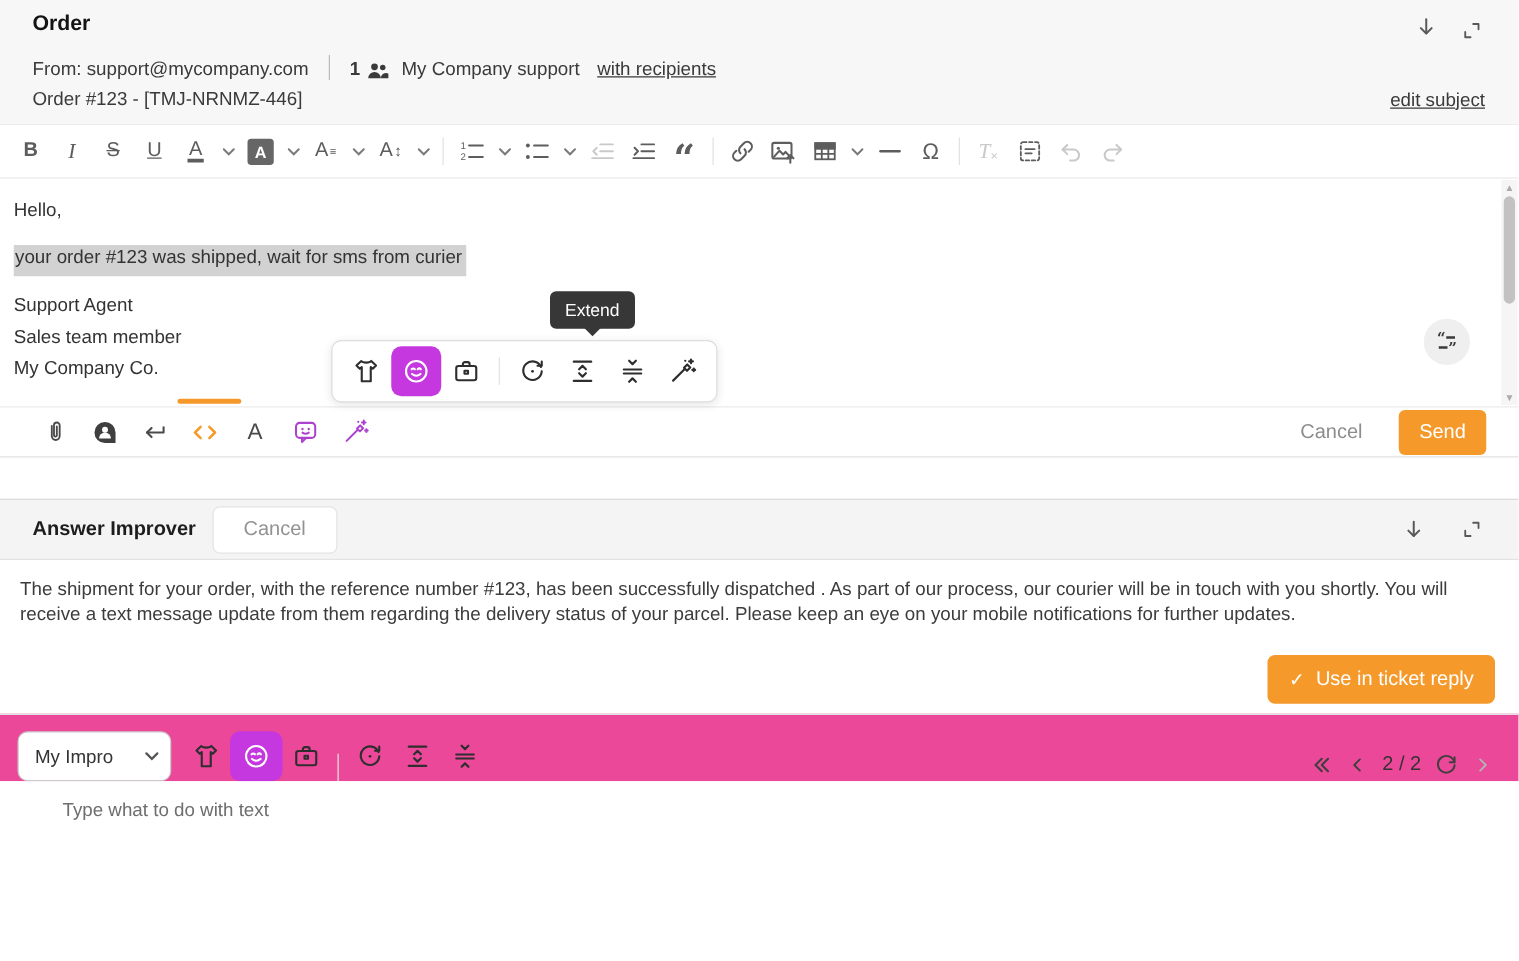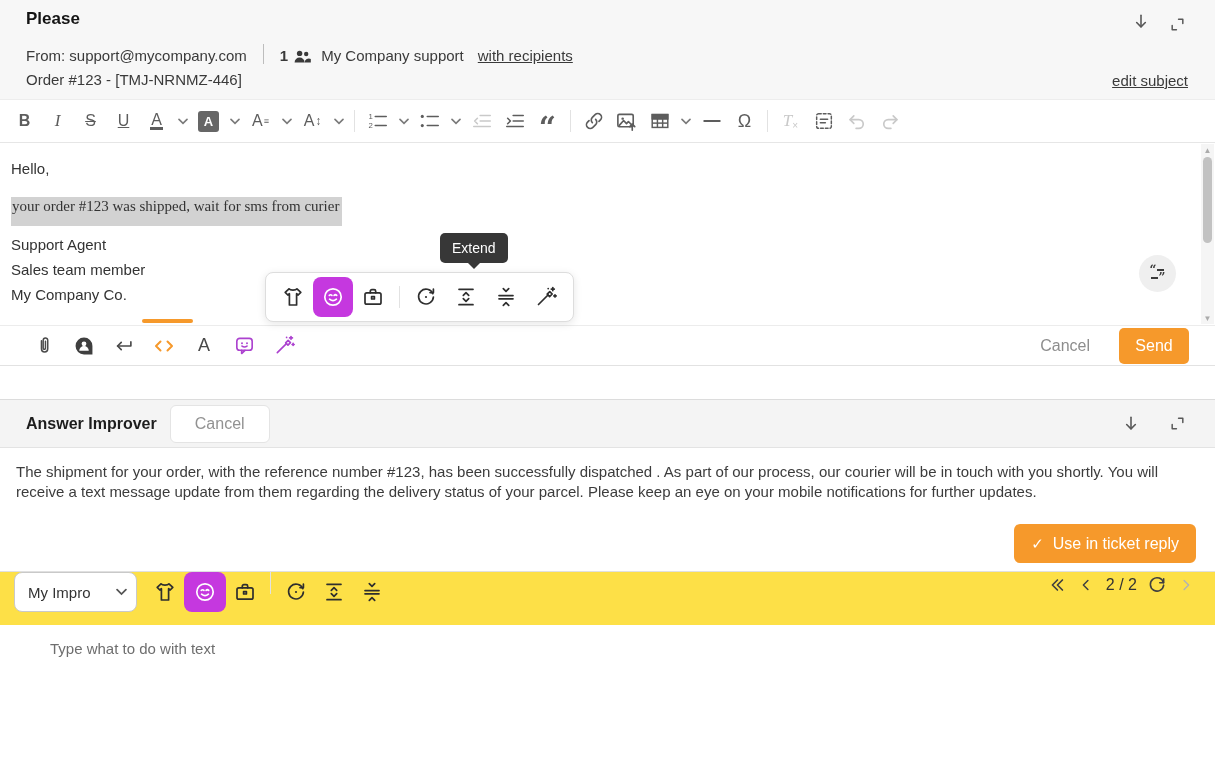--- a/index.html
+++ b/index.html
@@ -36,21 +36,21 @@
   .tb .acolor{border-bottom:3px solid #5d5d5d;line-height:15px;padding:0 1px;}
   .abox{width:21px;height:21px;background:#666;color:#fff;border-radius:3px;font-size:13px;font-weight:bold;display:flex;align-items:center;justify-content:center;}
   .sup{font-size:9px;vertical-align:super;margin-left:1px;}
   .updn{font-size:12px;margin-left:1px;}
   .sep{width:1px;height:22px;background:#e2e2e2;margin:0 6px;flex:none;}
   .quote-glyph{font-family:"DejaVu Serif",serif;font-weight:bold;font-size:30px;line-height:10px;padding-top:14px;}
 
   
   .editor{position:absolute;top:143px;left:0;right:0;height:182px;background:#fff;font-size:15px;color:#333;}
   .eline{position:absolute;left:11px;white-space:pre;}
-  .selhl{background:#d2d2d2;padding:1px 3px 12px 1px;font-family:Liberation Serif, serif;}
+  .selhl{background:#d2d2d2;padding:1px 3px 7px 1px;}
   
   .ai-float{position:absolute;left:265px;top:129px;height:50px;background:#fff;border:1px solid #ddd;border-radius:8px;box-shadow:0 2px 8px rgba(0,0,0,.10);display:flex;align-items:center;padding:0 7px;z-index:5;}
   .fbtn{width:40px;height:40px;border-radius:8px;display:flex;align-items:center;justify-content:center;color:#2e2e2e;cursor:pointer;flex:none;}
   .fbtn.sel{background:var(--magenta);color:#fff;}
   .tooltip{position:absolute;left:440px;top:90px;height:30px;line-height:30px;background:#373737;color:#fff;font-size:14px;border-radius:5px;padding:0 12px;z-index:6;}
   .tooltip::after{content:"";position:absolute;left:50%;bottom:-6px;margin-left:-7px;border:7px solid transparent;border-bottom:none;border-top:7px solid #373737;}
   
   .quote-btn{position:absolute;right:39px;top:112px;width:37px;height:37px;border-radius:50%;background:#efefef;display:flex;flex-direction:column;align-items:center;justify-content:center;cursor:pointer;color:#3a3a3a;}
   .qrow{display:flex;align-items:center;height:8px;font-family:"DejaVu Serif",serif;font-weight:bold;font-size:12px;line-height:8px;}
   .qln{width:7px;height:2px;background:#3a3a3a;margin:0 1px;}
@@ -74,21 +74,21 @@
   .imp-title{font-size:16px;font-weight:bold;color:#1d1d1d;}
   .imp-cancel{margin-left:13px;width:100px;height:38px;background:#fff;border:1px solid #e4e4e4;border-radius:6px;color:#929292;font-size:16px;display:flex;align-items:center;justify-content:center;cursor:pointer;}
   .imp-hico{display:flex;align-items:center;margin-left:auto;gap:22px;color:#585858;}
   .imp-hico > div{cursor:pointer;display:flex;align-items:center;justify-content:center;width:24px;height:24px;}
 
   .imp-result{position:absolute;top:50px;left:0;right:0;height:122px;background:#fff;}
   .imp-text{padding:13px 16px 0 16px;font-size:15px;line-height:20px;color:#3c3c3c;}
   .use-btn{position:absolute;right:19px;top:75px;height:39px;background:var(--orange);color:#fff;font-size:16px;border-radius:6px;display:flex;align-items:center;gap:9px;padding:0 17px;cursor:pointer;}
   .use-btn .chk{font-size:15px;}
 
-  .imp-toolbar{position:absolute;top:172px;left:0;right:0;height:54px;background:#fde047;border-top:1px solid #e0e0e0;display:flex;align-items:flex-start;padding:0 14px;}
+  .imp-toolbar{position:absolute;top:172px;left:0;right:0;height:54px;background:#ec4899;border-top:1px solid #e0e0e0;display:flex;align-items:flex-end;padding:0 14px;}
   .preset{width:123px;height:40px;background:#fff;border:1px solid #c9c9c9;border-radius:8px;display:flex;align-items:center;padding:0 9px 0 13px;font-size:15px;color:#333;cursor:pointer;margin-right:9px;flex:none;}
   .preset .pvalue{flex:1;overflow:hidden;white-space:nowrap;}
   .imp-toolbar .fbtn{width:38px;height:40px;}
   .imp-toolbar .fbtn.sel{width:42px;}
   .nav{margin-left:auto;display:flex;align-items:center;color:#3f3f3f;}
   .nav > div{display:flex;align-items:center;justify-content:center;cursor:pointer;}
   .pager{font-size:16px;color:#333;margin:4px 6px;white-space:pre;cursor:default;}
   .nav .dis{color:#b3b3b3;}
 
   .imp-input{position:absolute;top:226px;left:0;right:0;height:88px;background:#fff;}
@@ -99,21 +99,21 @@
   .improve-btn{position:absolute;left:25px;top:9px;width:100px;height:38px;background:var(--orange-dis);color:#fff;font-size:16px;font-weight:bold;border-radius:6px;display:flex;align-items:center;justify-content:center;cursor:default;}
 
   svg{display:block;}
 </style>
 </head>
 <body>
 
 <div class="app">
 
   <div class="reply-header">
-    <div class="reply-title">Please</div>
+    <div class="reply-title">Order</div>
 
     <div class="hdr-row2">
       <span>From:</span>&nbsp;
       <span>support@mycompany.com</span>
       <span class="vdiv"></span>
       <span class="cnt">1</span>
       <span class="ppl">
         <svg width="17" height="15" viewBox="0 0 17 15" fill="#3a3a3a">
           <circle cx="5.6" cy="4.4" r="2.7"></circle>
             <path d="M0.6 13.6 a5 5 0 0 1 10 0 Z"></path>

